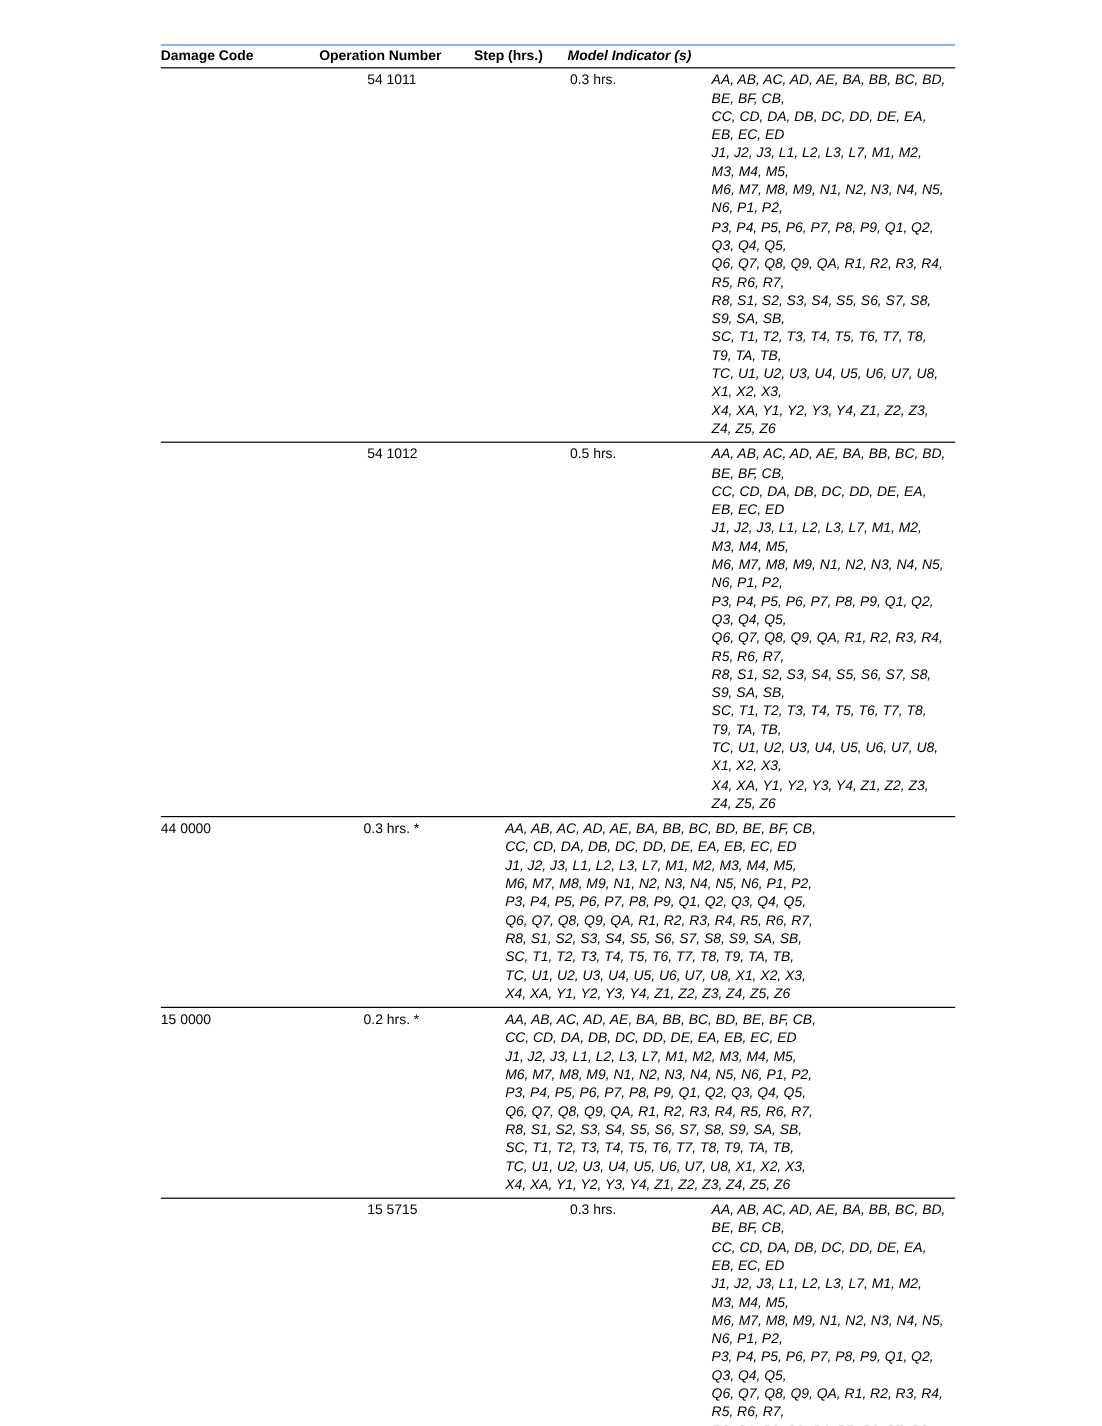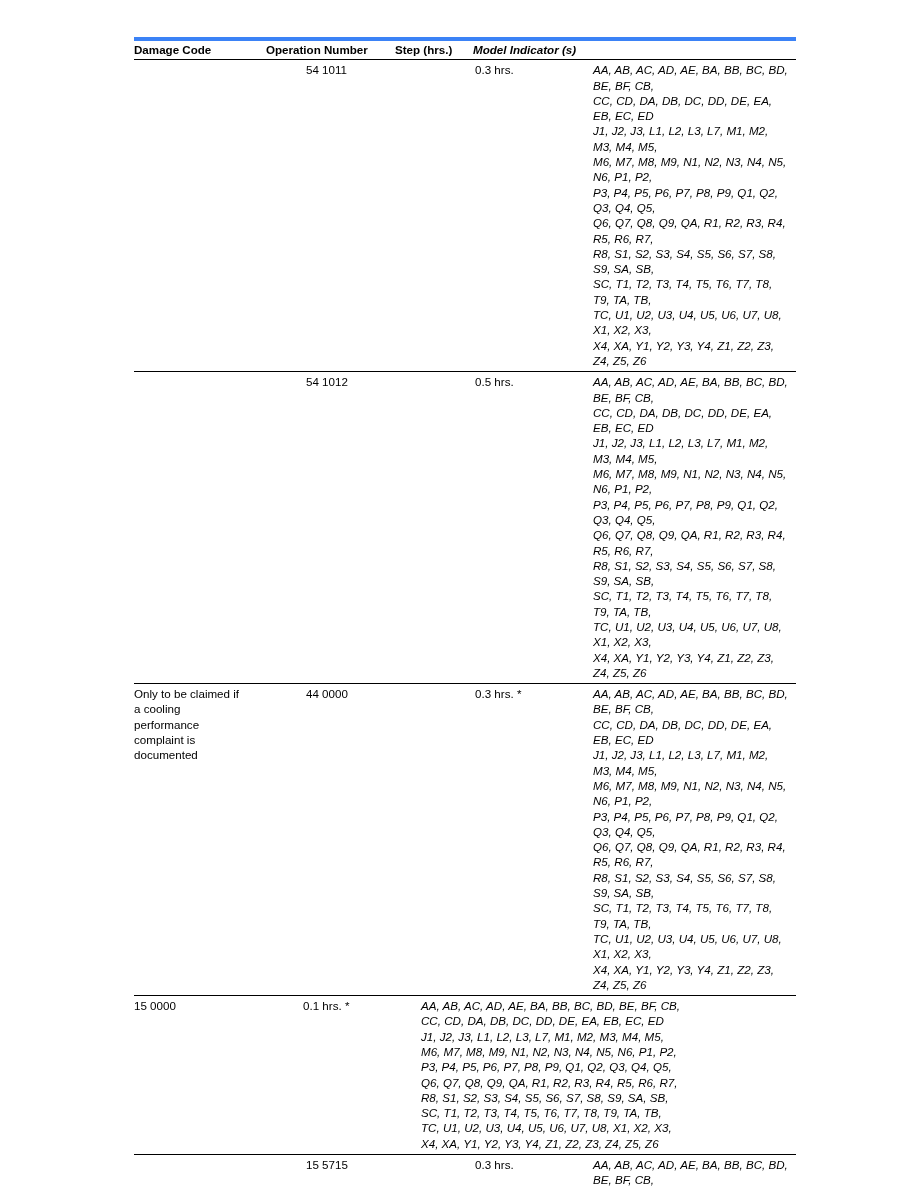--- a/index.html
+++ b/index.html
@@ -22,21 +22,21 @@
   .doc-table {
     position: absolute;
     left: 134px;
     top: 37px;
     width: 662px;
     font-size: 11.6px;
     line-height: 15.3px;
   }
   .t-head {
     display: flex;
-    border-top: 4px solid #3b82f6;
+    border-top: 1px solid #3b82f6;
     border-bottom: 1px solid #000;
     font-weight: bold;
     padding: 1px 0 2px 0;
   }
   .t-row {
     display: flex;
     border-bottom: 1px solid #000;
     padding: 2px 0 3px 0;
     align-items: flex-start;
     gap: 40px;
@@ -96,42 +96,37 @@
 M6, M7, M8, M9, N1, N2, N3, N4, N5, N6, P1, P2,
 P3, P4, P5, P6, P7, P8, P9, Q1, Q2, Q3, Q4, Q5,
 Q6, Q7, Q8, Q9, QA, R1, R2, R3, R4, R5, R6, R7,
 R8, S1, S2, S3, S4, S5, S6, S7, S8, S9, SA, SB,
 SC, T1, T2, T3, T4, T5, T6, T7, T8, T9, TA, TB,
 TC, U1, U2, U3, U4, U5, U6, U7, U8, X1, X2, X3,
 X4, XA, Y1, Y2, Y3, Y4, Z1, Z2, Z3, Z4, Z5, Z6</div>
     </div>
 
     <div class="t-row">
-      <div class="cell c1">Only to be claimed if
-a cooling
-performance
-complaint is
-documented</div>
       <div class="cell c2">44 0000</div>
       <div class="cell c3">0.3 hrs. *</div>
       <div class="cell c4">AA, AB, AC, AD, AE, BA, BB, BC, BD, BE, BF, CB,
 CC, CD, DA, DB, DC, DD, DE, EA, EB, EC, ED
 J1, J2, J3, L1, L2, L3, L7, M1, M2, M3, M4, M5,
 M6, M7, M8, M9, N1, N2, N3, N4, N5, N6, P1, P2,
 P3, P4, P5, P6, P7, P8, P9, Q1, Q2, Q3, Q4, Q5,
 Q6, Q7, Q8, Q9, QA, R1, R2, R3, R4, R5, R6, R7,
 R8, S1, S2, S3, S4, S5, S6, S7, S8, S9, SA, SB,
 SC, T1, T2, T3, T4, T5, T6, T7, T8, T9, TA, TB,
 TC, U1, U2, U3, U4, U5, U6, U7, U8, X1, X2, X3,
 X4, XA, Y1, Y2, Y3, Y4, Z1, Z2, Z3, Z4, Z5, Z6</div>
     </div>
 
     <div class="t-row">
       <div class="cell c2">15 0000</div>
-      <div class="cell c3">0.1 hrs. *</div>
+      <div class="cell c3">0.2 hrs. *</div>
       <div class="cell c4">AA, AB, AC, AD, AE, BA, BB, BC, BD, BE, BF, CB,
 CC, CD, DA, DB, DC, DD, DE, EA, EB, EC, ED
 J1, J2, J3, L1, L2, L3, L7, M1, M2, M3, M4, M5,
 M6, M7, M8, M9, N1, N2, N3, N4, N5, N6, P1, P2,
 P3, P4, P5, P6, P7, P8, P9, Q1, Q2, Q3, Q4, Q5,
 Q6, Q7, Q8, Q9, QA, R1, R2, R3, R4, R5, R6, R7,
 R8, S1, S2, S3, S4, S5, S6, S7, S8, S9, SA, SB,
 SC, T1, T2, T3, T4, T5, T6, T7, T8, T9, TA, TB,
 TC, U1, U2, U3, U4, U5, U6, U7, U8, X1, X2, X3,
 X4, XA, Y1, Y2, Y3, Y4, Z1, Z2, Z3, Z4, Z5, Z6</div>

